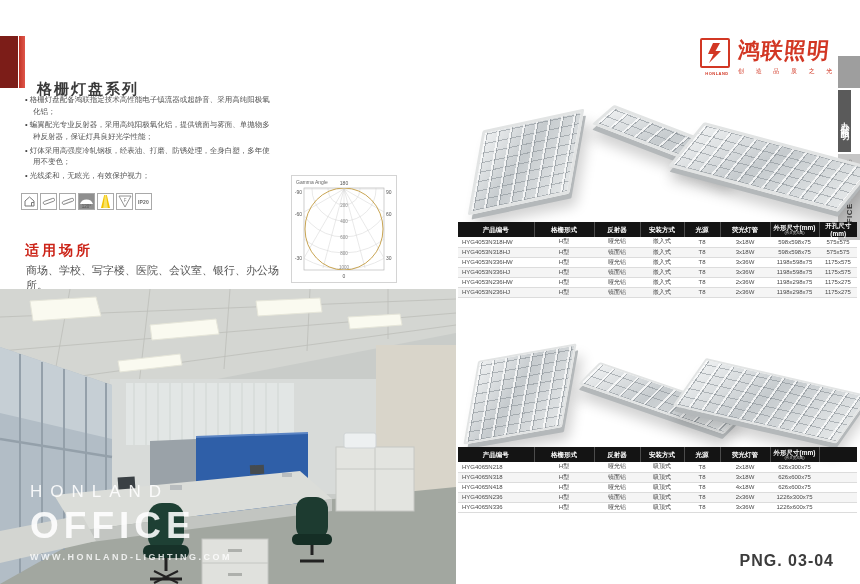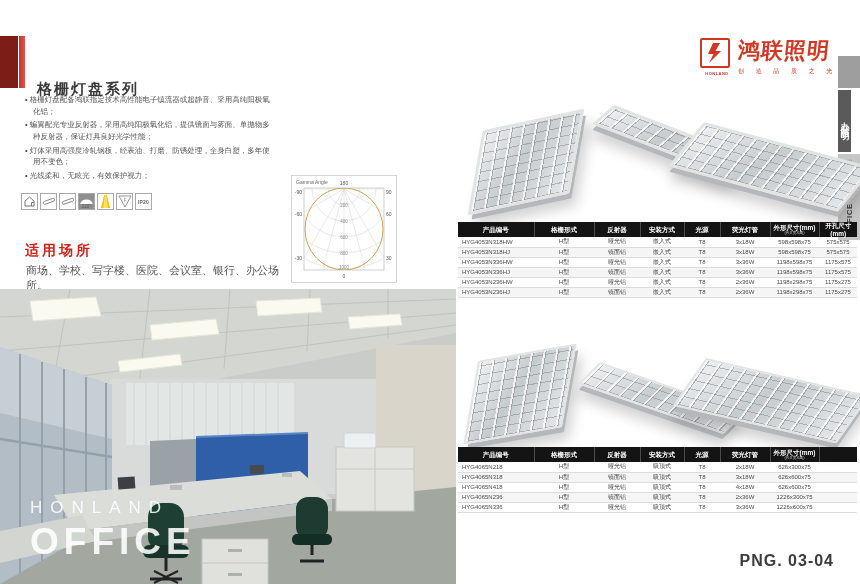--- a/index.html
+++ b/index.html
@@ -290,20 +290,21 @@
       <g>
         <rect x="296" y="208" width="32" height="42" rx="12" fill="#1d3b30"></rect>
         <rect x="292" y="245" width="40" height="11" rx="5" fill="#152e25"></rect>
         <line x1="312" y1="256" x2="312" y2="266" stroke="#222" stroke-width="3"></line>
         <line x1="300" y1="272" x2="324" y2="272" stroke="#222" stroke-width="3"></line>
       </g>
     </svg>
     <div class="photo-overlay">
       <div class="ov-brand">HONLAND</div>
       <div class="ov-big">OFFICE</div>
+      <div class="ov-url">WWW.HONLAND-LIGHTING.COM</div>
     </div>
   </div>
 
   <div class="brand">
     <div class="logo-mark">
       <svg width="20" height="22" viewBox="0 0 20 22">
           <path d="M8 1 L15 1 L10.5 9 L16 9 L4 21 L8.5 12 L3 12 Z" fill="#d23724"></path>
         </svg>
       <div class="logo-sub">HONLAND</div>
     </div>

